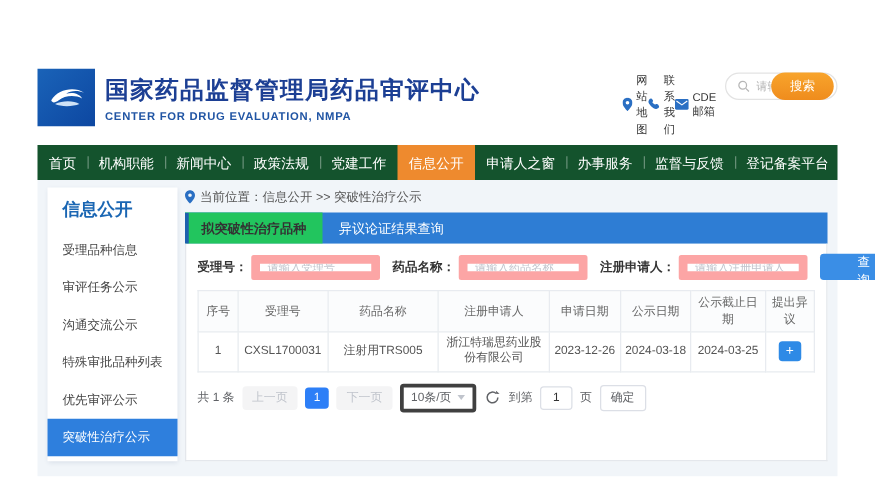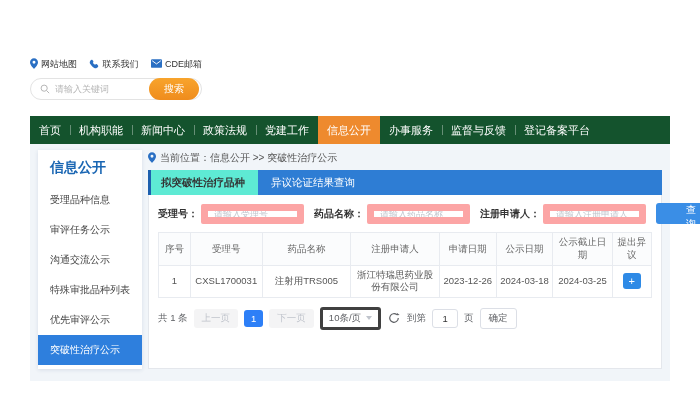--- a/index.html
+++ b/index.html
@@ -7,21 +7,21 @@
               font-family:"Liberation Sans", sans-serif; }
   .page { position:absolute; left:30px; top:55px; width:640px; }
 
   
   .hdr { display:flex; justify-content:space-between; align-items:flex-start; height:58px; }
   .brand { display:flex; align-items:center; gap:8px; }
   .logo { width:46px; height:46px; background:linear-gradient(135deg,#1a63b8,#0d47a1);
           display:flex; align-items:center; justify-content:center; flex:0 0 auto; }
   .t-cn { font-size:19px; font-weight:bold; color:#1c3f94; letter-spacing:1px; }
   .t-en { font-size:9px; font-weight:bold; color:#2155a4; letter-spacing:.6px; margin-top:3px; }
-  .hdr-right { width:172px; display:flex; flex-direction:column; gap:7px; padding-top:3px; }
+  .hdr-right { width:172px; display:flex; gap:7px; padding-top:3px; }
   .qlinks { display:flex; justify-content:space-between; font-size:9px; color:#333; }
   .qlink { display:flex; align-items:center; gap:3px; cursor:pointer; text-decoration:none; color:#333; }
   .search-row { position:relative; height:22px; }
   .search-box { height:22px; border:1px solid #e3e3e3; border-radius:11px; background:#fff;
                 display:flex; align-items:center; padding:0 50px 0 9px; }
   .search-box input { border:none; outline:none; width:100%; font-size:9px; color:#333;
                       font-family:"Liberation Sans", sans-serif; }
   .search-box input::placeholder { color:#b6b6b6; }
   .search-btn { position:absolute; right:3px; top:0; height:22px; width:50px; border:none;
                 border-radius:11px; background:linear-gradient(#f8a42c,#ef8c1d); color:#fff;
@@ -43,21 +43,21 @@
   .sb-title { color:#1a66b3; font-weight:bold; font-size:14px; padding:9px 12px 8px; }
   .sb-item { font-size:10px; color:#444; padding:8px 12px; cursor:pointer; }
   .sb-item.active { background:#2e7fdd; color:#fff; }
 
   .mainarea { flex:1; display:flex; flex-direction:column; min-width:0; }
   .breadcrumb { display:flex; align-items:center; gap:4px; font-size:10px; color:#555;
                 height:15px; margin-bottom:5px; }
   .tabs { display:flex; background:#2e7dd4; height:25px; }
   .tab { display:flex; align-items:center; padding:0 13px; color:#fff; font-size:10.5px;
          cursor:pointer; white-space:nowrap; }
-  .tab.active { background:#5eead4; color:#333; font-weight:bold; box-shadow:inset 3px 0 0 #1d5fae; }
+  .tab.active { background:#22c55e; color:#333; font-weight:bold; box-shadow:inset 3px 0 0 #1d5fae; }
   .panel { background:#fff; border:1px solid #e4e7ec; border-top:none; padding:8px 9px 9px; flex:1; }
 
   
   .filters { display:flex; align-items:center; font-size:10px; color:#444; margin-bottom:8px; }
   .f-label { white-space:nowrap; margin-right:3px; font-weight:bold; color:#333; }
   .f-input { height:20px; width:103px; border:7px solid #fca5a5; border-radius:2px; padding:0 6px;
              font-size:9px; color:#333; margin-right:10px; font-family:"Liberation Sans", sans-serif; }
   .f-input::placeholder { color:#c0c4cc; }
   .query-btn { height:21px; padding:0 30px; background:#3a8ee6; color:#fff; border:none;
                border-radius:3px; font-size:10px; cursor:pointer; font-family:"Liberation Sans", sans-serif; }
@@ -84,20 +84,32 @@
                 font-size:9.5px; color:#333; font-family:"Liberation Sans", sans-serif; }
   .confirm-btn { border:1px solid #dcdfe6; background:#fff; border-radius:3px; padding:3px 8px;
                  font-size:9.5px; color:#606266; cursor:pointer; font-family:"Liberation Sans", sans-serif; }
 </style>
 </head>
 <body>
 
 <div class="page">
 
   <div class="hdr">
+    <div class="brand">
+      <div class="logo">
+        <svg width="36" height="36" viewBox="0 0 48 48">
+          <path d="M8 27 C 15 15, 33 12, 43 19 C 36 16, 28 17, 24 20 C 31 18, 38 20, 41 25 C 33 21, 22 22, 16 27 C 12 30, 9 30, 8 27 Z" fill="#ffffff"></path>
+          <path d="M12 31 C 20 27, 32 27, 38 31 C 31 34, 18 34, 12 31 Z" fill="#cfe2f6"></path>
+        </svg>
+      </div>
+      <div>
+        <div class="t-cn">国家药品监督管理局药品审评中心</div>
+        <div class="t-en">CENTER FOR DRUG EVALUATION, NMPA</div>
+      </div>
+    </div>
 
     <div class="hdr-right">
       <div class="qlinks">
         <a class="qlink">
           <span>
             <svg width="8" height="11" viewBox="0 0 12 16">
                 <path d="M6 0C2.7 0 0 2.7 0 6c0 4.5 6 10 6 10s6-5.5 6-10C12 2.7 9.3 0 6 0zm0 8.2A2.2 2.2 0 1 1 6 3.8a2.2 2.2 0 0 1 0 4.4z" fill="#2a6fc3"></path>
               </svg>
           </span>
           <span>网站地图</span>
@@ -135,20 +147,21 @@
     </div>
   </div>
 
   <div class="nav">
     <a class="nav-item">首页</a>
     <a class="nav-item">机构职能</a>
     <a class="nav-item">新闻中心</a>
     <a class="nav-item">政策法规</a>
     <a class="nav-item">党建工作</a>
     <a class="nav-item active">信息公开</a>
+    <a class="nav-item">申请人之窗</a>
     <a class="nav-item">办事服务</a>
     <a class="nav-item">监督与反馈</a>
     <a class="nav-item">登记备案平台</a>
   </div>
 
   <div class="content">
 
     <div class="sidebar">
       <div class="sb-title">信息公开</div>
       <div class="sb-item">受理品种信息</div>

